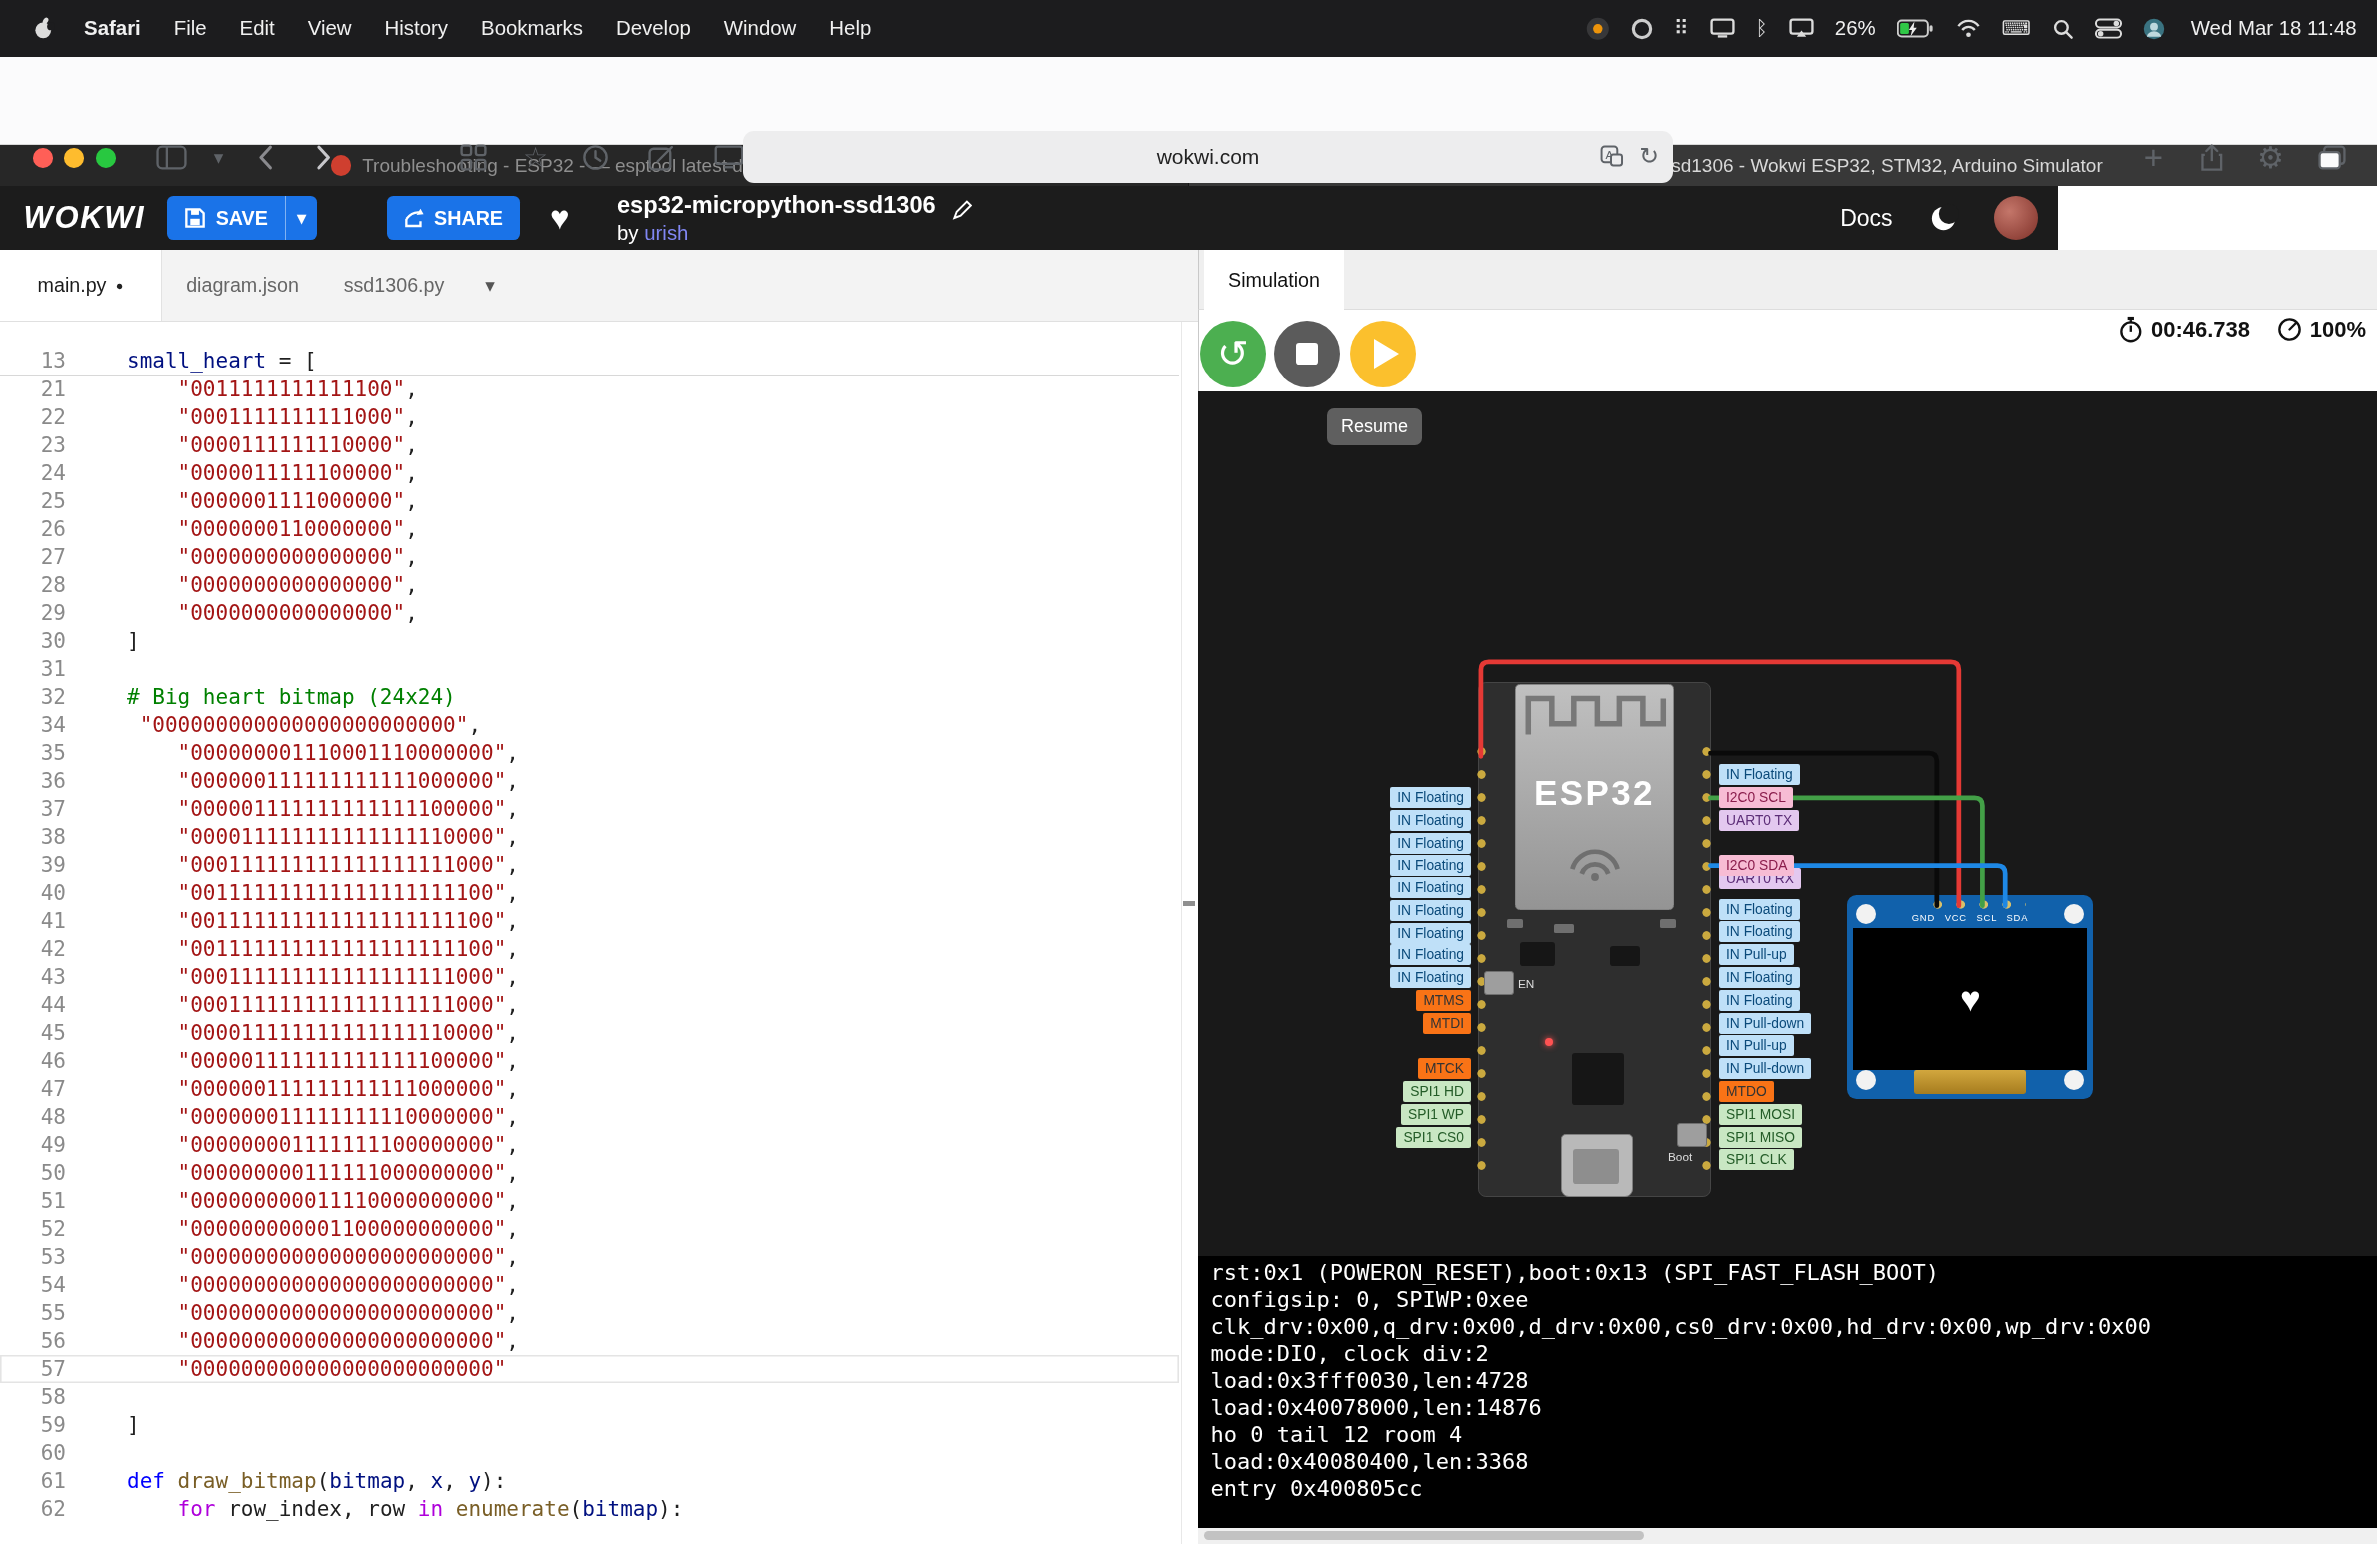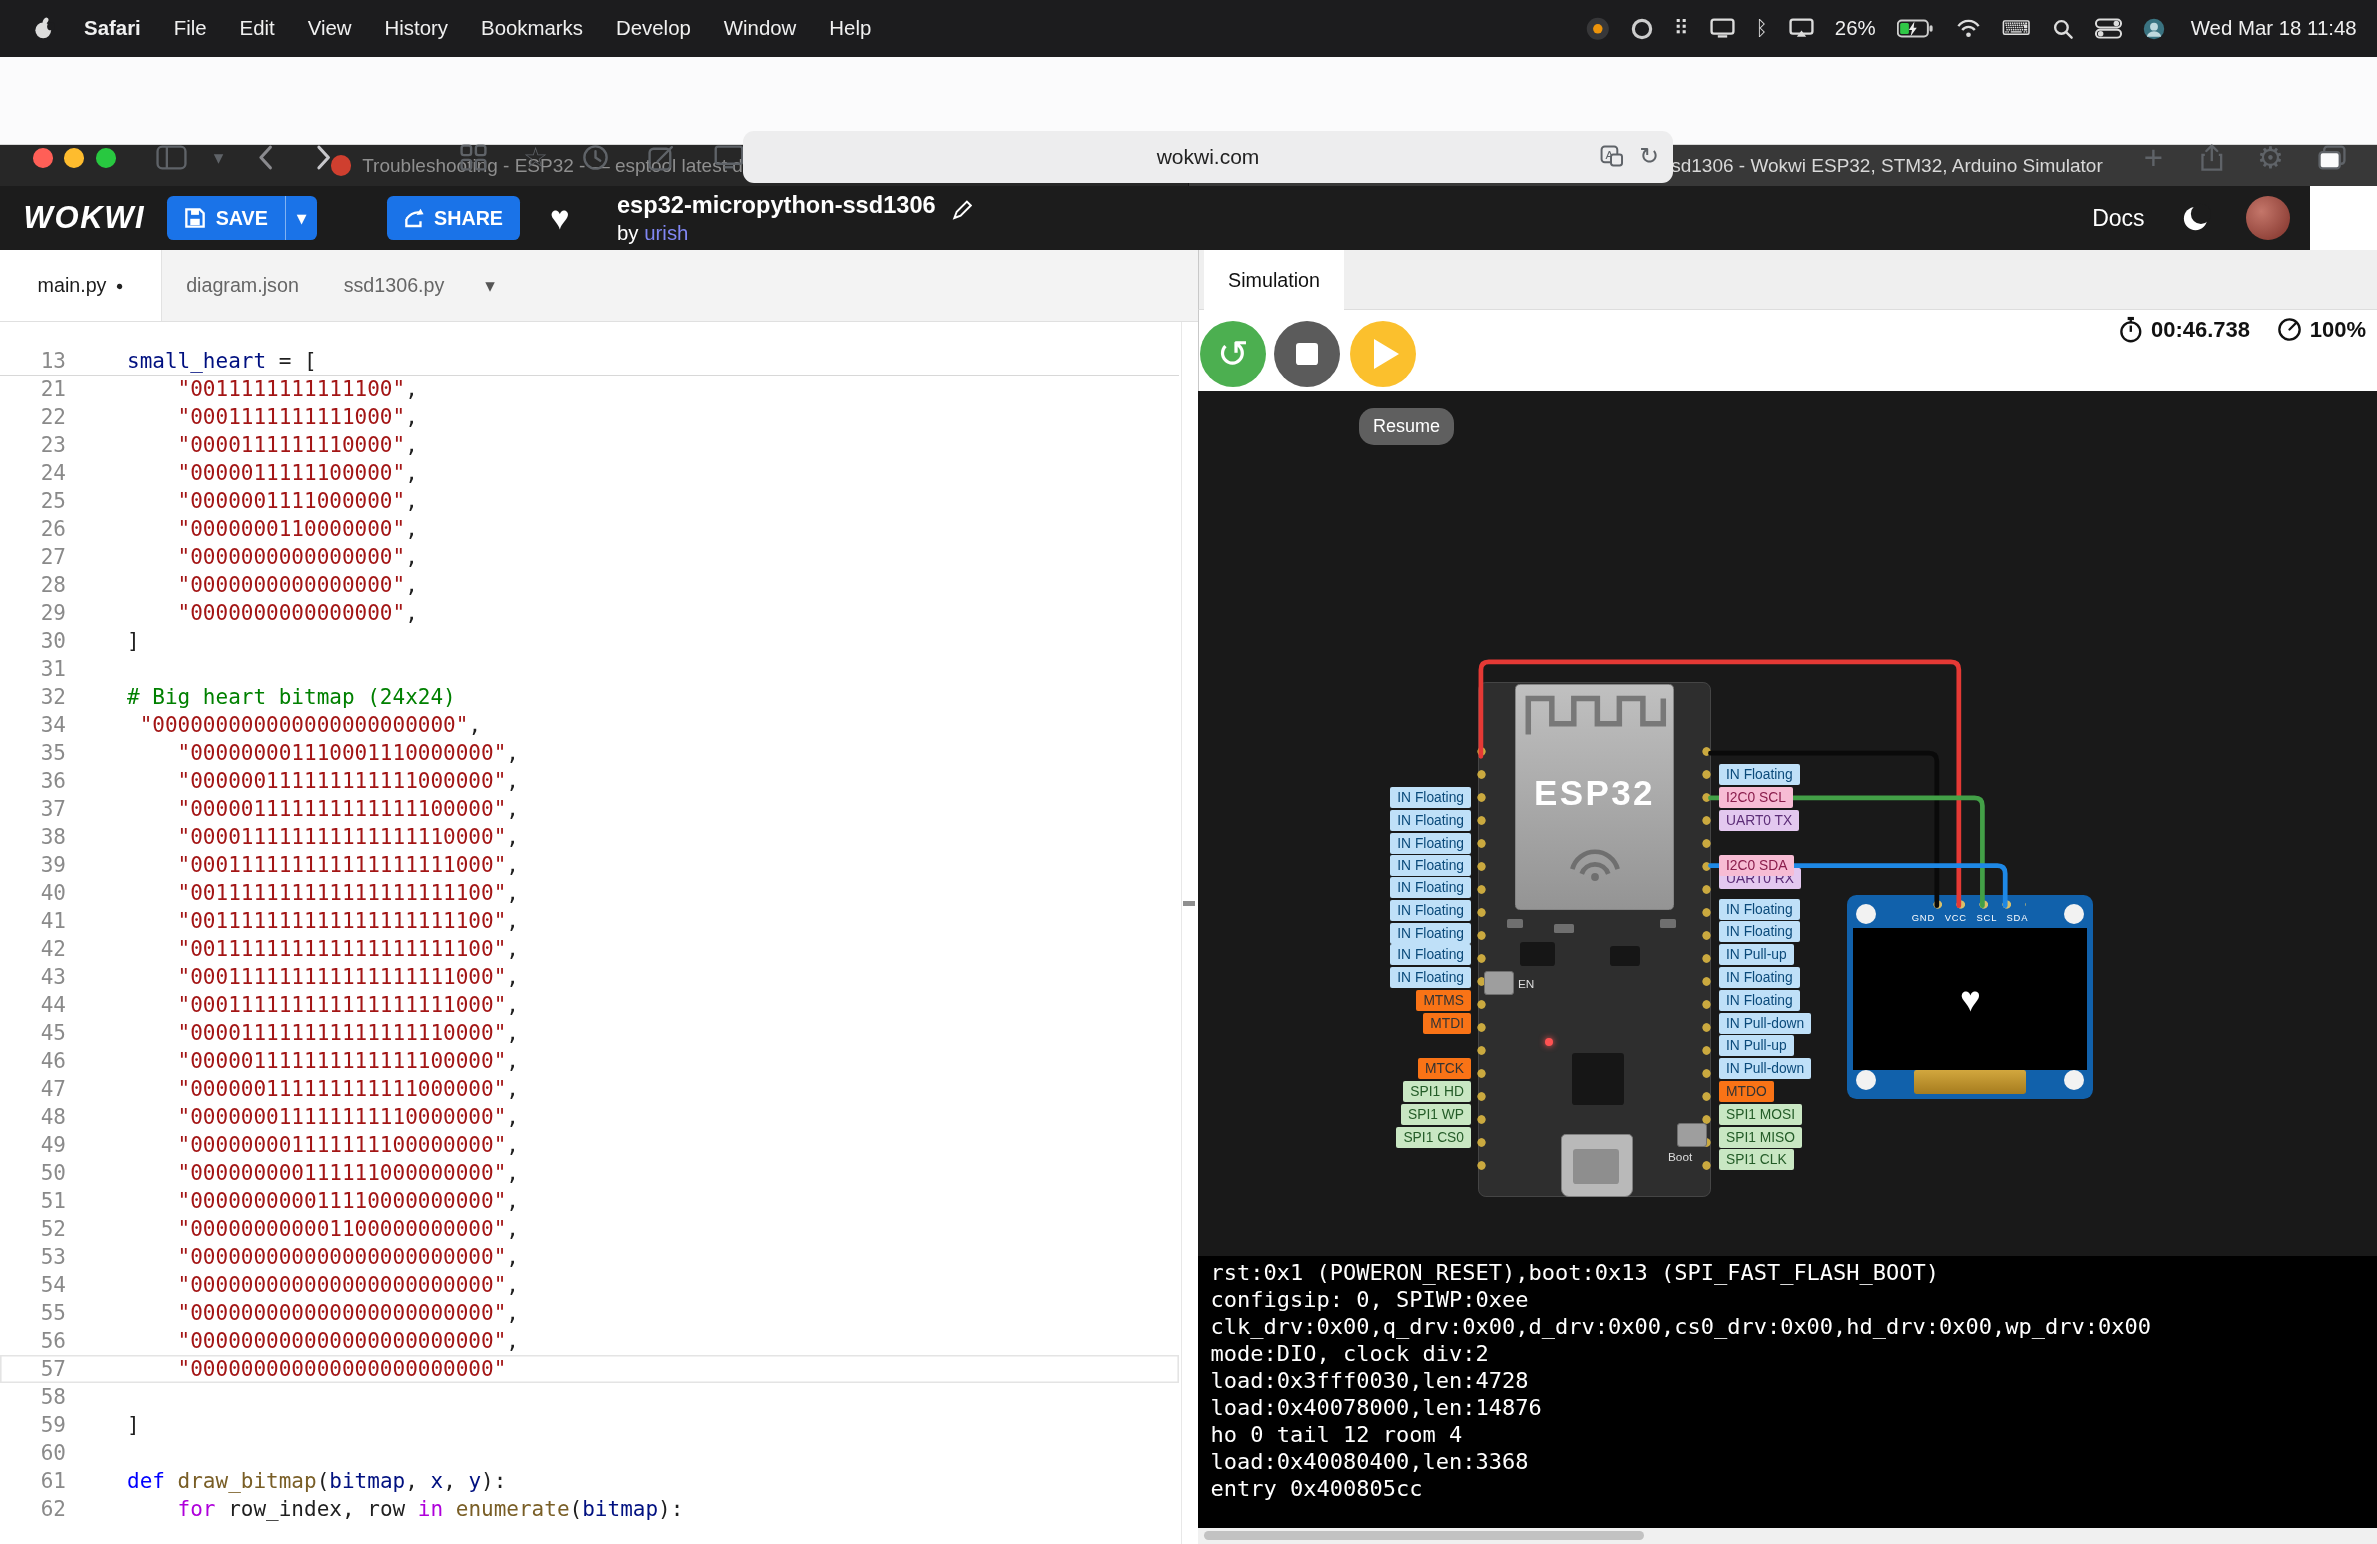--- a/index.html
+++ b/index.html
@@ -37,21 +37,21 @@
   #tabbar{position:absolute;left:0;top:145px;width:2377px;height:41px;display:flex;z-index:28;}
   .stab{width:1188px;display:flex;align-items:center;justify-content:center;gap:11px;
         font-size:19px;overflow:hidden;white-space:nowrap;}
   .stab.inactive{background:#272727;color:#8f8f8f;}
   .stab.active{background:#383838;color:#d8d8d8;}
   #tab-sep{width:1.6px;background:#161616;}
   .favicon-red{width:20.4px;height:20.4px;border-radius:50%;background:#cf3f2f;flex:none;}
   .favicon-w{font-weight:700;color:#fff;font-size:20.4px;flex:none;}
 
   
-  #wheader{position:absolute;left:0;top:186px;width:2310px;height:64px;background:#1c1c1c;z-index:27;}
+  #wheader{position:absolute;left:0;top:186px;width:2058px;height:64px;background:#1c1c1c;z-index:27;}
   #wokwi-logo{position:absolute;left:23.6px;top:14px;color:#fff;font-size:31px;font-weight:700;
               font-style:italic;letter-spacing:1.6px;}
   .hbtn{position:absolute;top:10.2px;height:44px;background:#1a73e8;border-radius:6.3px;color:#fff;
         display:flex;align-items:center;font-weight:700;font-size:19.7px;}
   #save-btn{left:167px;}
   #save-main{display:flex;align-items:center;gap:9.4px;padding:0 17.3px;}
   #save-drop{border-left:0.8px solid rgba(255,255,255,.45);padding:0 11px;font-size:17.3px;display:flex;align-items:center;height:100%;}
   #share-btn{left:387px;padding:0 17.3px;gap:9.4px;}
   #fav-heart{position:absolute;left:550px;top:12.6px;font-size:33px;color:#fff;}
   #title-block{position:absolute;left:617px;top:6.3px;color:#fff;}
@@ -101,21 +101,21 @@
   #btn-restart{left:1200px;top:321px;background:#4caf50;color:#fff;font-size:38px;}
   #btn-stop{left:1274px;top:321px;background:#5b5b5b;}
   #stop-square{width:22px;height:22px;background:#fff;border-radius:3.1px;}
   #btn-play{left:1350px;top:321px;background:#fbc02d;}
   #play-tri{width:0;height:0;border-left:25px solid #fff;border-top:15px solid transparent;
             border-bottom:15px solid transparent;margin-left:6.3px;}
   #sim-status{position:absolute;right:11px;top:316px;display:flex;align-items:center;gap:7.9px;
               font-size:22px;font-weight:700;color:#111;z-index:22;}
   #sim-status .gap{width:11px;}
   #tooltip{position:absolute;left:1327px;top:408px;background:#5f5f5f;color:#fff;font-size:18px;
-           padding:7.9px 14px;border-radius:15px;z-index:26;margin-left:32px;}
+           padding:7.9px 14px;border-radius:7px;z-index:26;}
 
   #sim-canvas{position:absolute;left:1198px;top:391px;width:1179px;height:865px;background:#191919;z-index:5;}
   #serial{position:absolute;left:1198px;top:1256px;width:1179px;height:273px;background:#000;
           padding:3.1px 0 0 12.6px;box-sizing:border-box;z-index:6;}
   .serial-line{height:27px;line-height:27px;color:#fff;font-family:"DejaVu Sans Mono",monospace;
                font-size:22px;white-space:pre;}
   #hscroll{position:absolute;left:1198px;top:1528px;width:1179px;height:15.7px;background:#f0f0f0;z-index:7;}
   #hscroll-thumb{position:absolute;left:6.3px;top:3.1px;width:440px;height:9.4px;background:#c2c2c2;border-radius:4.7px;}
 
   

